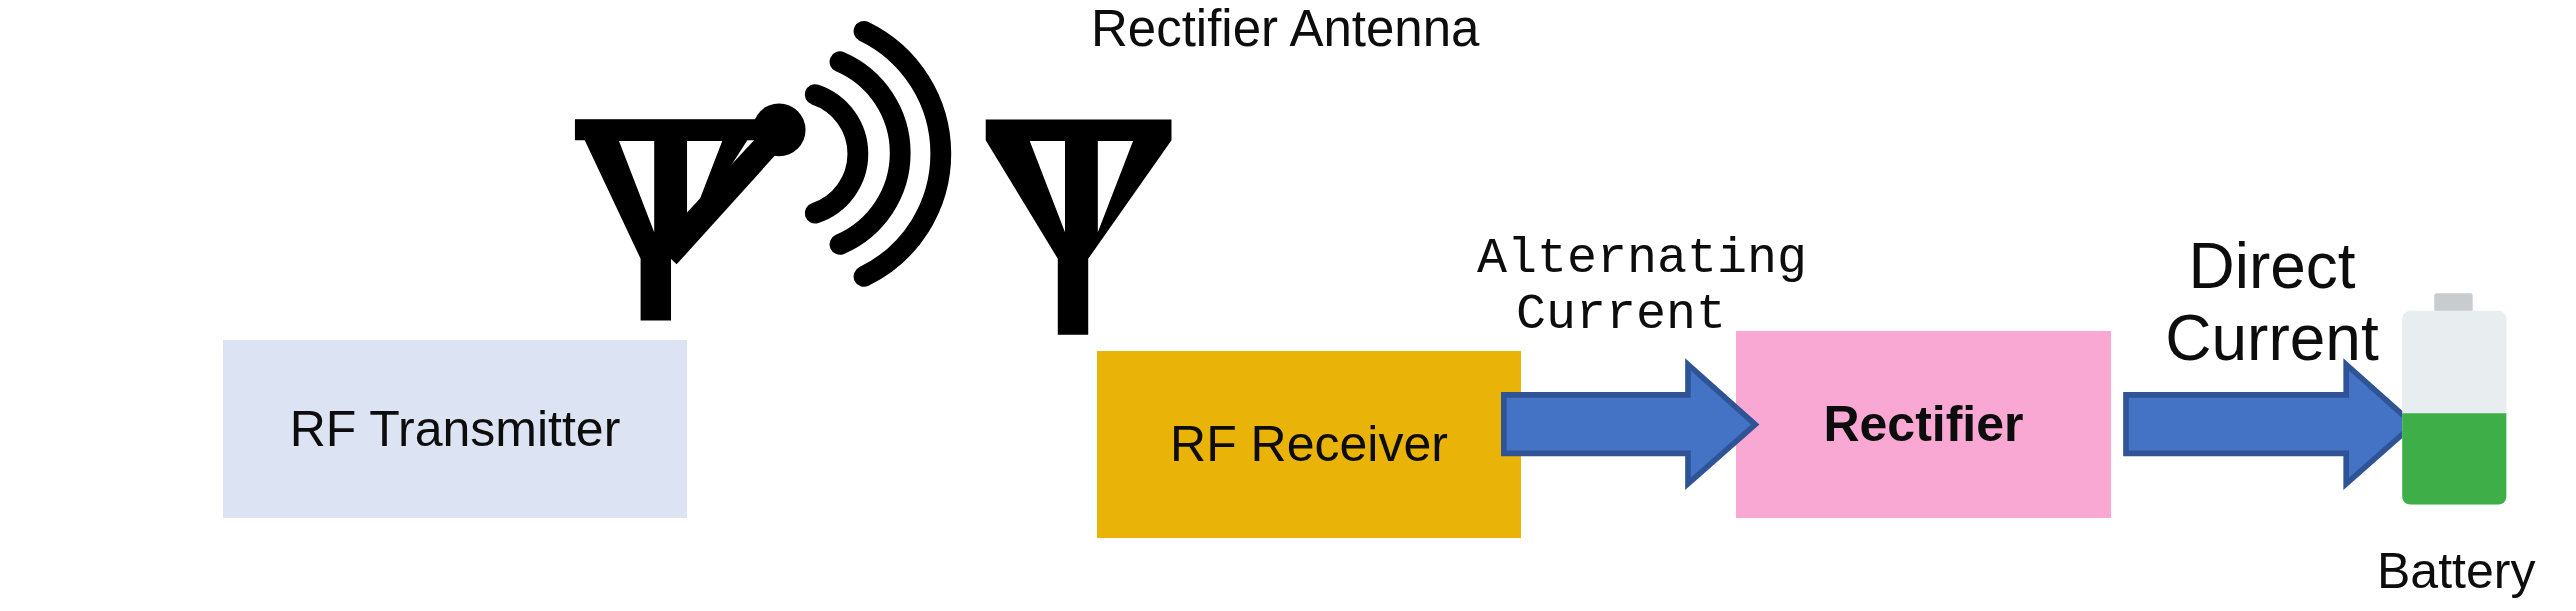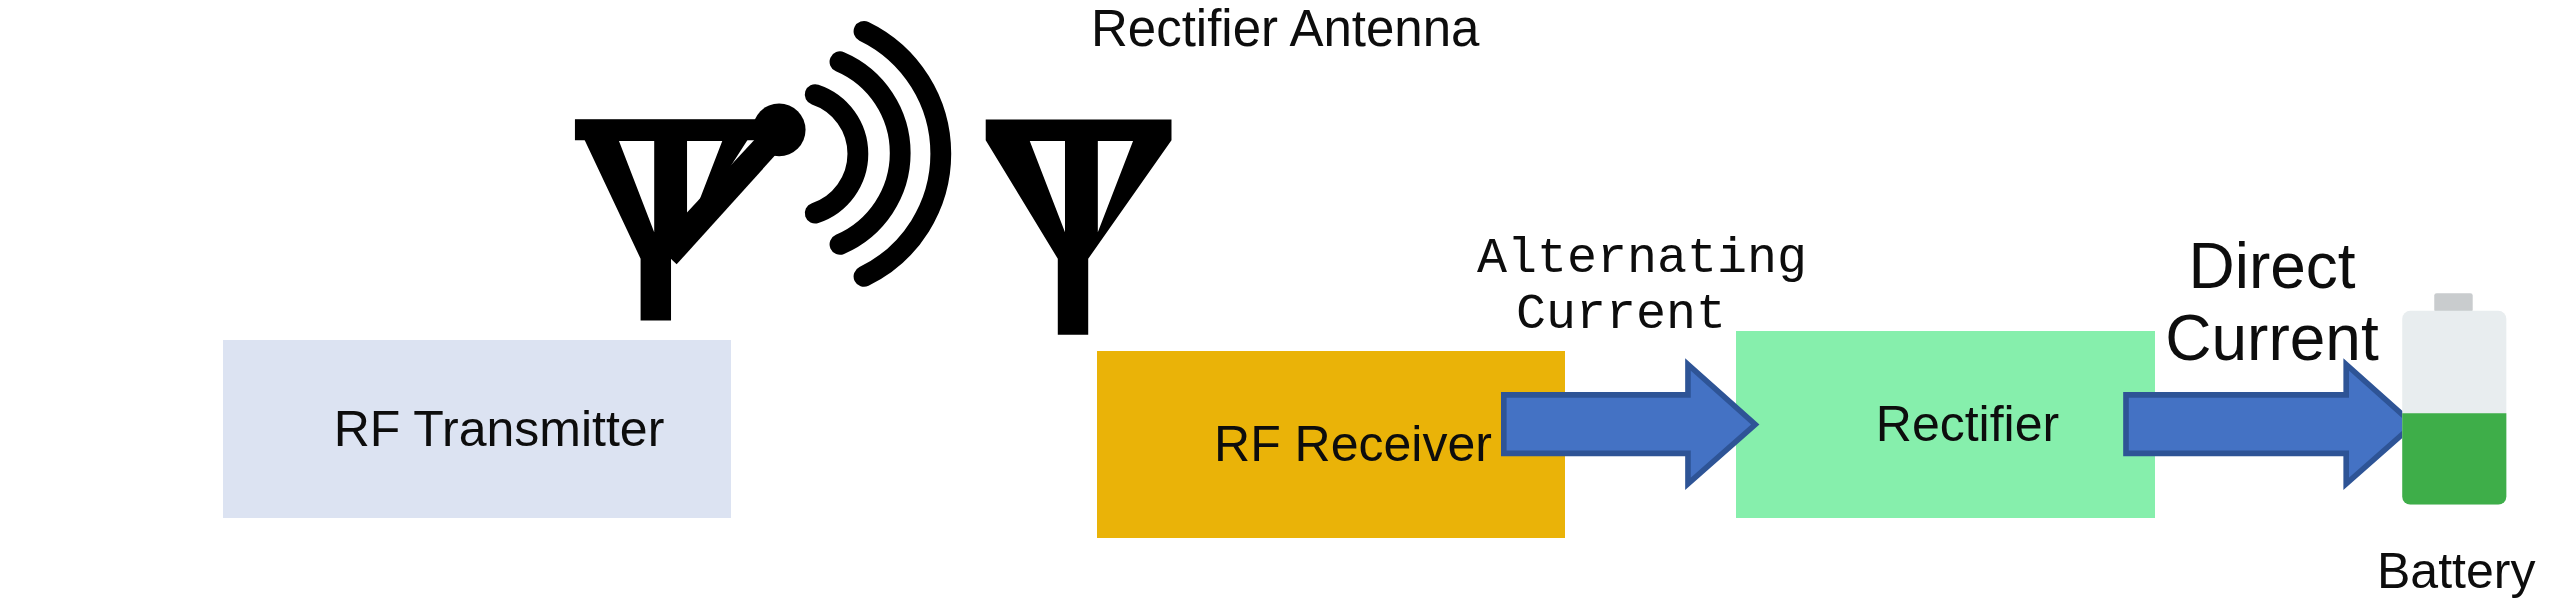--- a/index.html
+++ b/index.html
@@ -27,21 +27,20 @@
   }
   .block {
     position: absolute;
     display: flex;
     align-items: center;
     justify-content: center;
     color: #0d0d0d;
     font-family: "Liberation Sans", sans-serif;
     font-size: 50px;
     line-height: 1.1;
-    padding-left: 44px;
   }
   .svg-layer {
     position: absolute;
     left: 0;
     top: 0;
     width: 2576px;
     height: 612px;
     pointer-events: none;
   }
   .svg-layer * { pointer-events: auto; }
@@ -89,21 +88,21 @@
   <div class="lbl" id="label-battery">Battery</div>
 
   <div class="block" id="block-rf-transmitter" style="background:#DCE3F2;">
     <span>RF Transmitter</span>
   </div>
 
   <div class="block" id="block-rf-receiver" style="background:#eab308;margin-top:20px;">
     <span>RF Receiver</span>
   </div>
 
-  <div class="block" id="block-rectifier" style="background:#86efac;">
+  <div class="block" id="block-rectifier" style="background:#f9a8d4;font-weight:bold;">
     <span>Rectifier</span>
   </div>
 
   <svg class="svg-layer" viewBox="0 0 3217 764" xmlns="http://www.w3.org/2000/svg">
 
     <g fill="#000000">
 
       <path d="M 718 149
                L 950 149
                L 838 323

